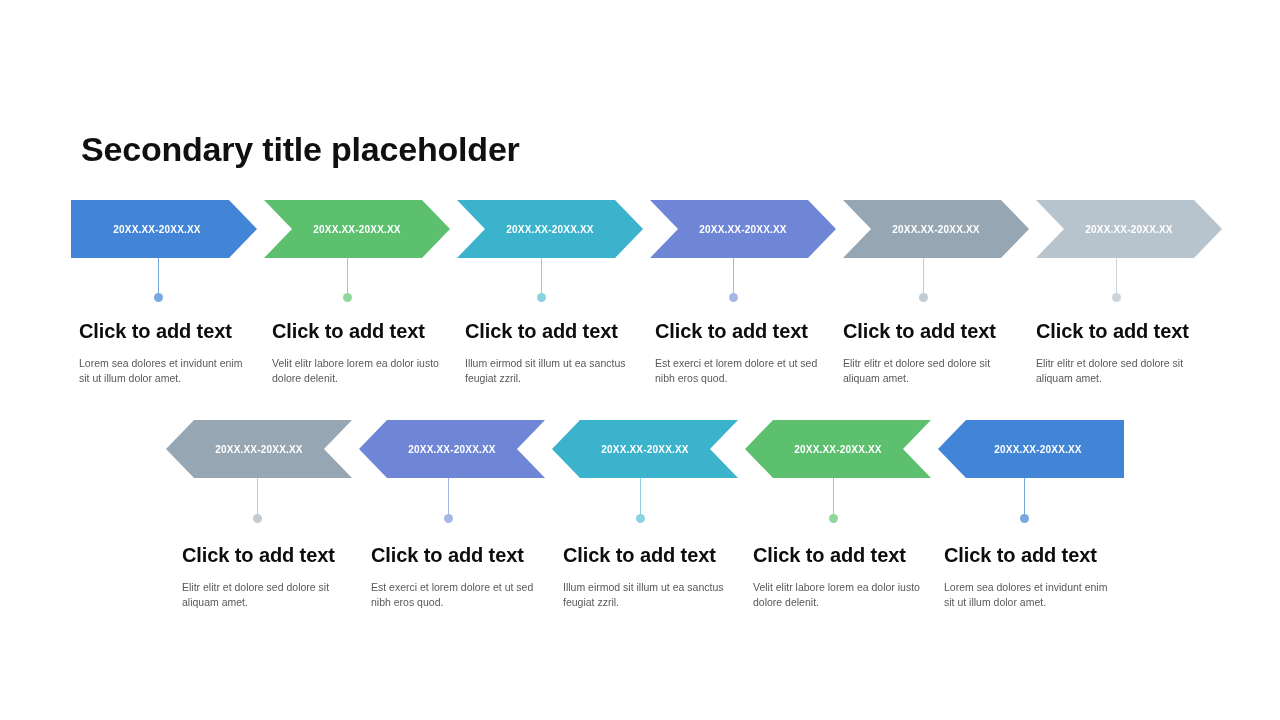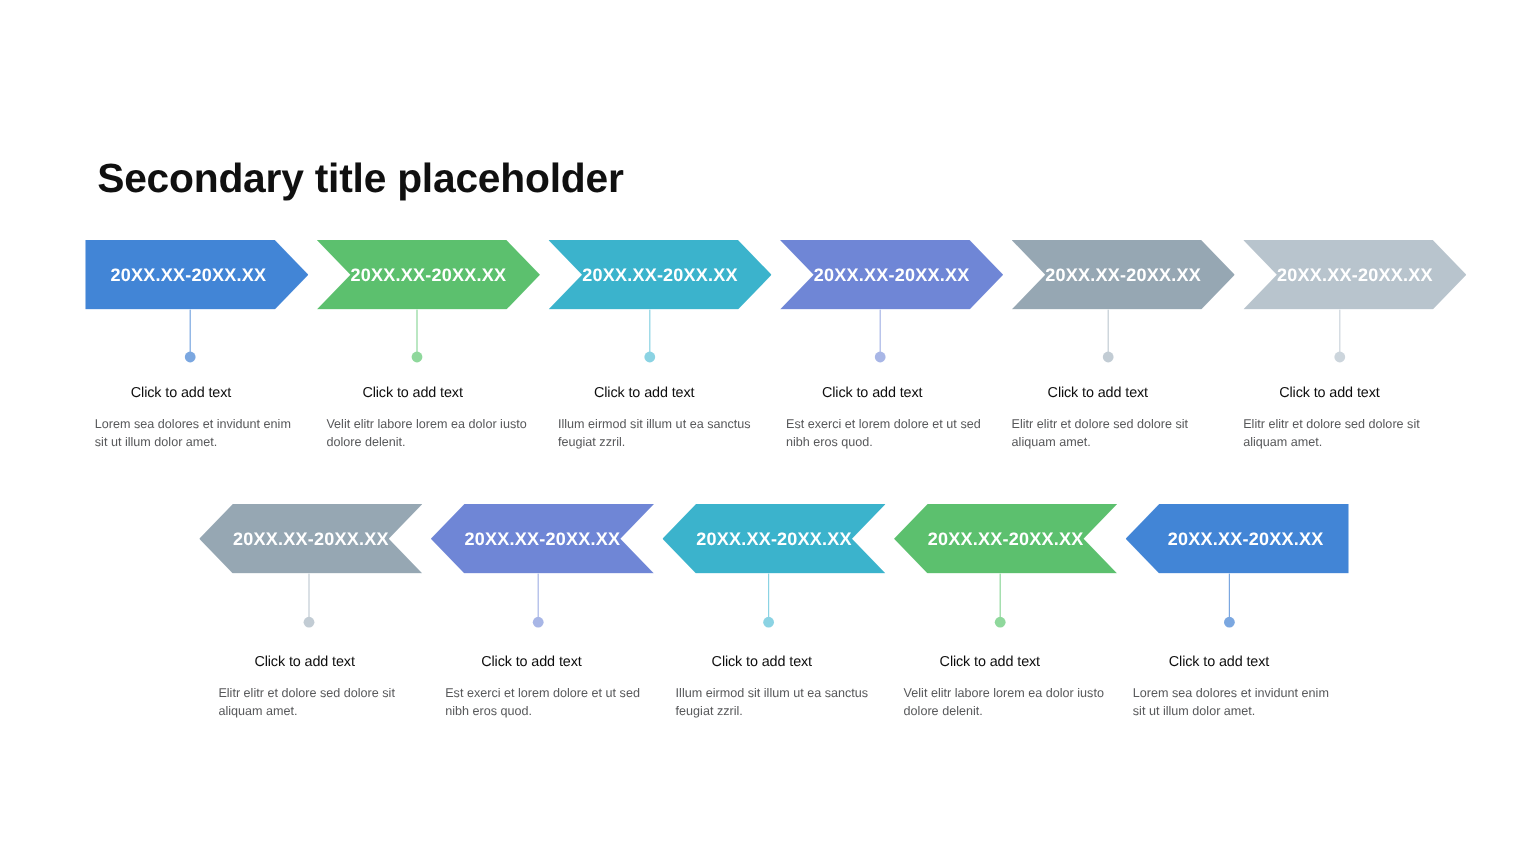--- a/index.html
+++ b/index.html
@@ -29,21 +29,21 @@
 
   .chev{
     position:absolute;
     left:0;top:0;
     display:flex;
     align-items:center;
     box-sizing:border-box;
   }
   .chev .chev-label{
     position:relative;
-    font-size:15px;
+    font-size:10px;
     font-weight:bold;
     color:#ffffff;
     letter-spacing:0.2px;
     white-space:nowrap;
     z-index:2;
   }
 
   
   .chev.right{
     clip-path:polygon(0 0, calc(100% - 28px) 0, 100% 50%, calc(100% - 28px) 100%, 0 100%, 28px 50%);
@@ -59,26 +59,25 @@
     clip-path:polygon(28px 0, 100% 0, 100% 50%, 100% 100%, 28px 100%, 0 50%);
   }
 
   
   .connector{position:absolute;width:1px;}
   .dot{position:absolute;width:9px;height:9px;border-radius:50%;}
 
   
   .caption{position:absolute;}
   .caption-head{
-    font-size:12px;
-    font-weight:normal;
+    font-size:20px;
+    font-weight:bold;
     color:#0d0d0d;
     white-space:nowrap;
     letter-spacing:-0.1px;
-    margin-left:30px;
   }
   .caption-body{
     margin-top:13px;
     font-size:10.5px;
     line-height:15px;
     color:#58595b;
     width:170px;
   }
 </style>
 </head>

